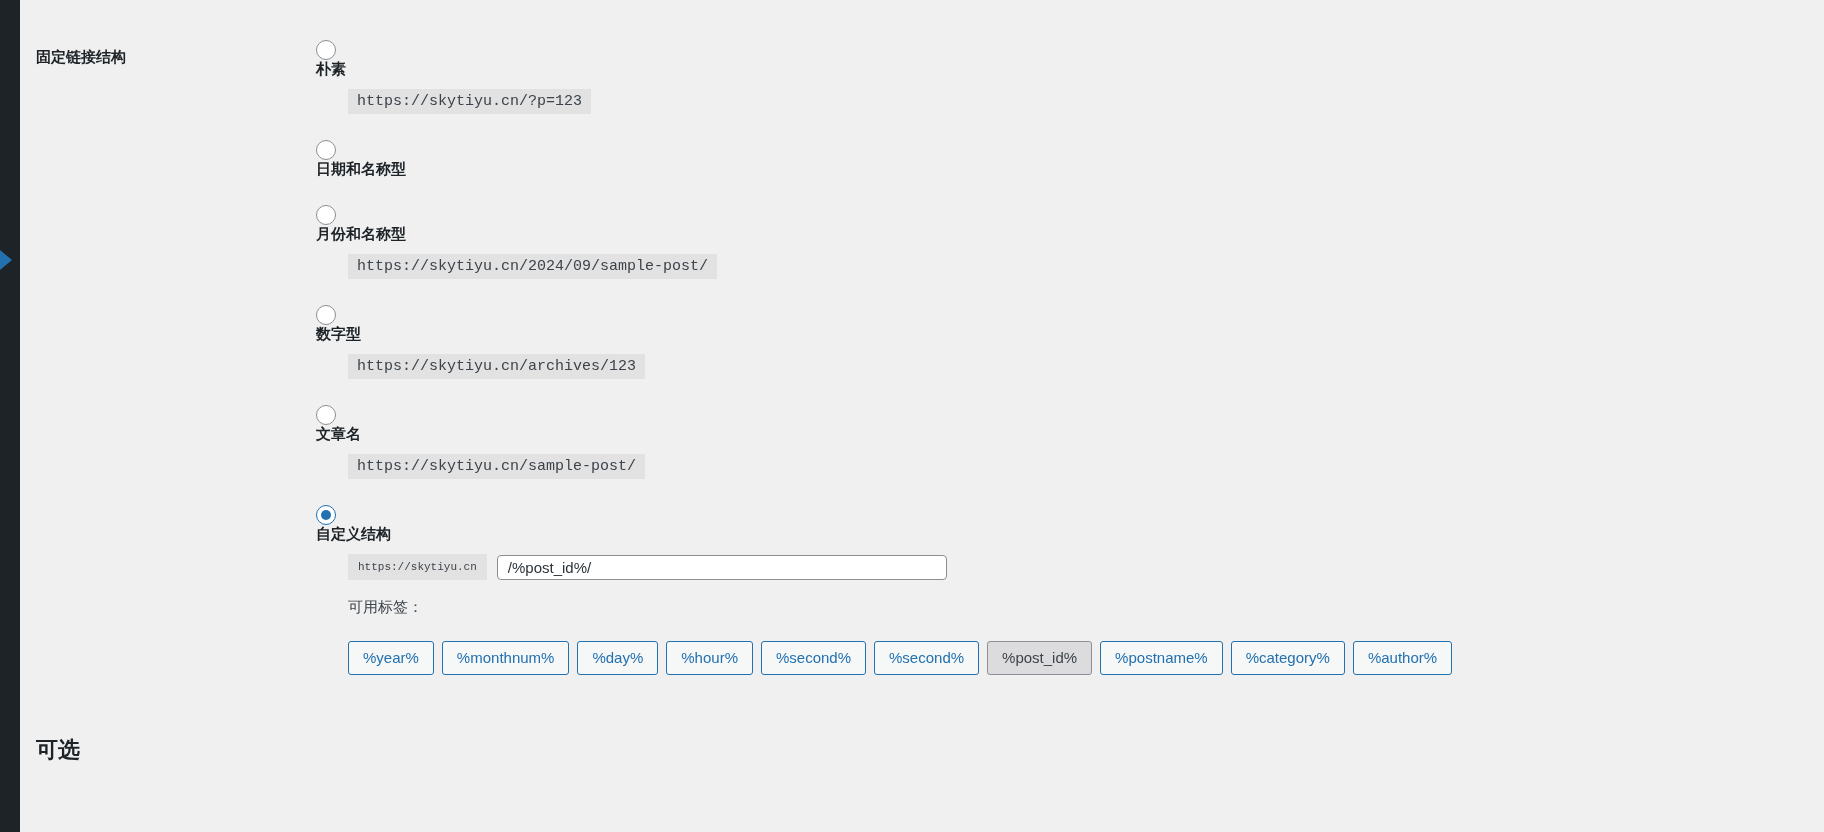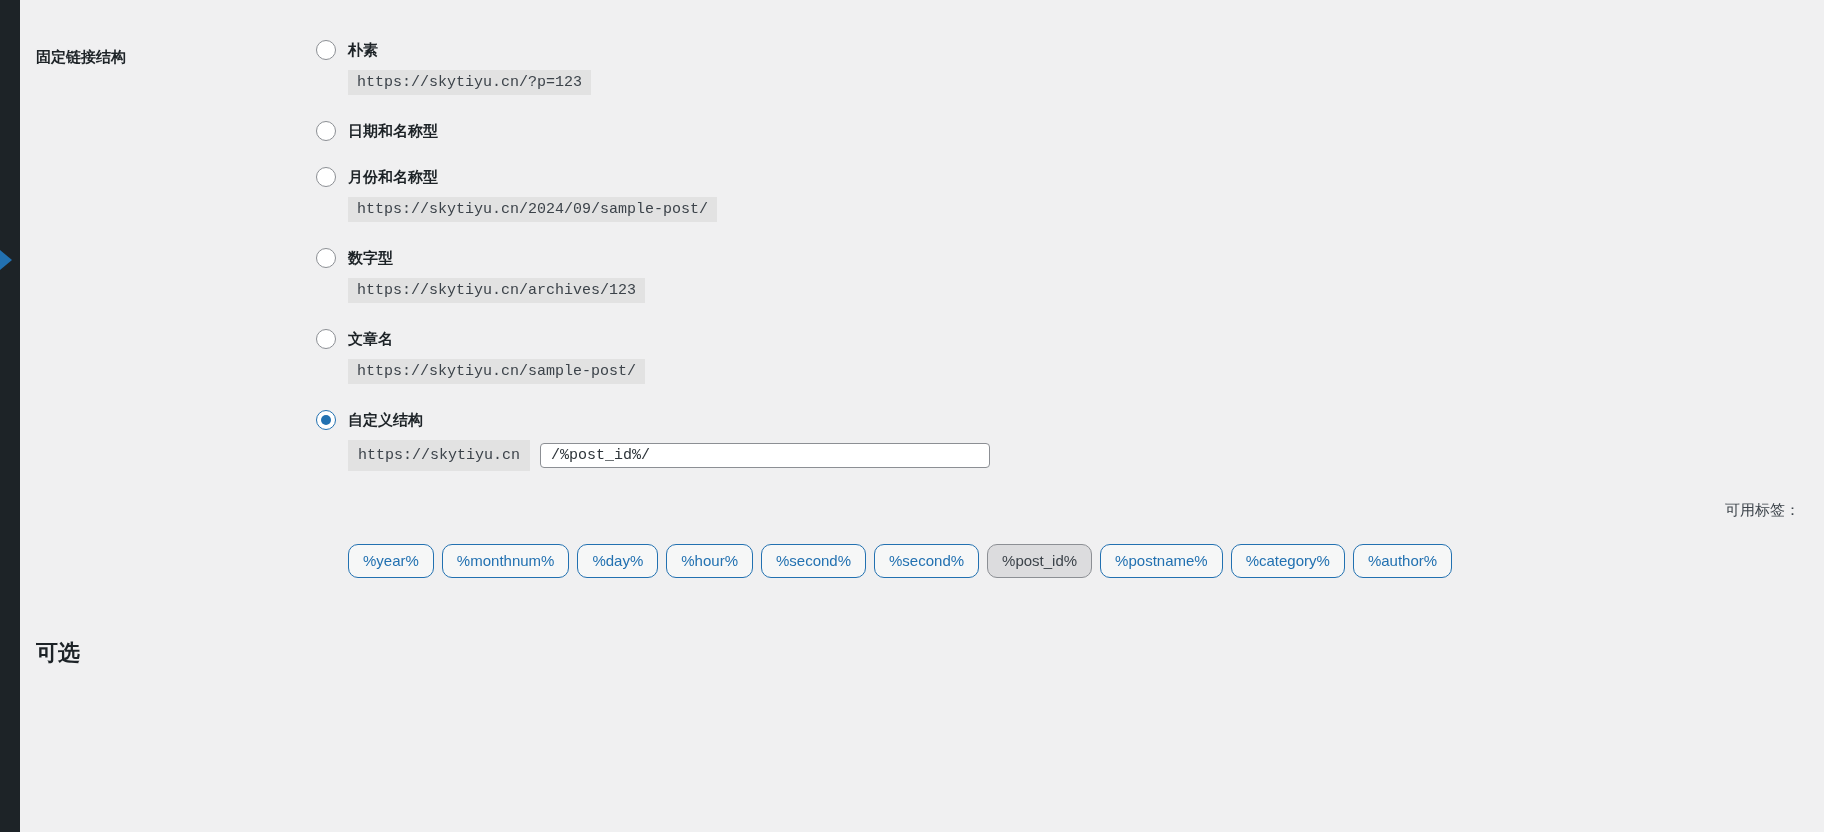--- a/index.html
+++ b/index.html
@@ -57,22 +57,23 @@
     padding-top: 8px;
   }
   .td-content {
     flex: 1;
   }
   .radio-block {
     margin-bottom: 26px;
   }
   .radio-line {
     display: flex;
-    align-items: flex-end;
+    align-items: flex-start;
     margin-bottom: 10px;
+    flex-direction: column;
   }
   input[type="radio"] {
     appearance: none;
     width: 20px;
     height: 20px;
     border: 1px solid #8c8f94;
     border-radius: 50%;
     background: #fff;
     margin-right: 12px;
     position: relative;
@@ -111,57 +112,56 @@
   .custom-line {
     display: flex;
     align-items: center;
     margin-left: 32px;
     margin-top: 4px;
     gap: 10px;
   }
   .prefix-code {
     display: inline-block;
     font-family: Consolas, Monaco, "Courier New", monospace;
-    font-size: 15px;
+    font-size: 11px;
     background: #e2e2e2;
     color: #3c434a;
     padding: 7px 10px;
     white-space: pre;
   }
   .custom-input {
-    font-family: Liberation Mono, monospace;
+    font-family: Liberation Sans, sans-serif;
     font-size: 15px;
     padding: 6px 10px;
     border: 1px solid #8c8f94;
     border-radius: 4px;
     background: #fff;
     color: #2c3338;
     width: 450px;
     height: 25px;
   }
   .avail-label {
     margin-left: 32px;
-    margin-top: 30px;
-    font-size: 15px;
-    color: #3c434a;
-    text-align: right;
+    margin-top: 18px;
+    font-size: 15px;
+    color: #3c434a;
   }
   .tag-row {
     margin-left: 32px;
     margin-top: 24px;
     display: flex;
     flex-wrap: wrap;
     gap: 8px;
   }
   .tag-btn {
     font-size: 15px;
     color: #2271b1;
     background: #f6f7f7;
     border: 1px solid #2271b1;
-    border-radius: 10px;
+    border-radius: 3px;
     padding: 7px 14px;
     cursor: pointer;
     line-height: 1.2;
   }
   .tag-btn.active {
     background: #dcdcde;
     border-color: #8c8f94;
     color: #3c434a;
   }
   .next-section {

